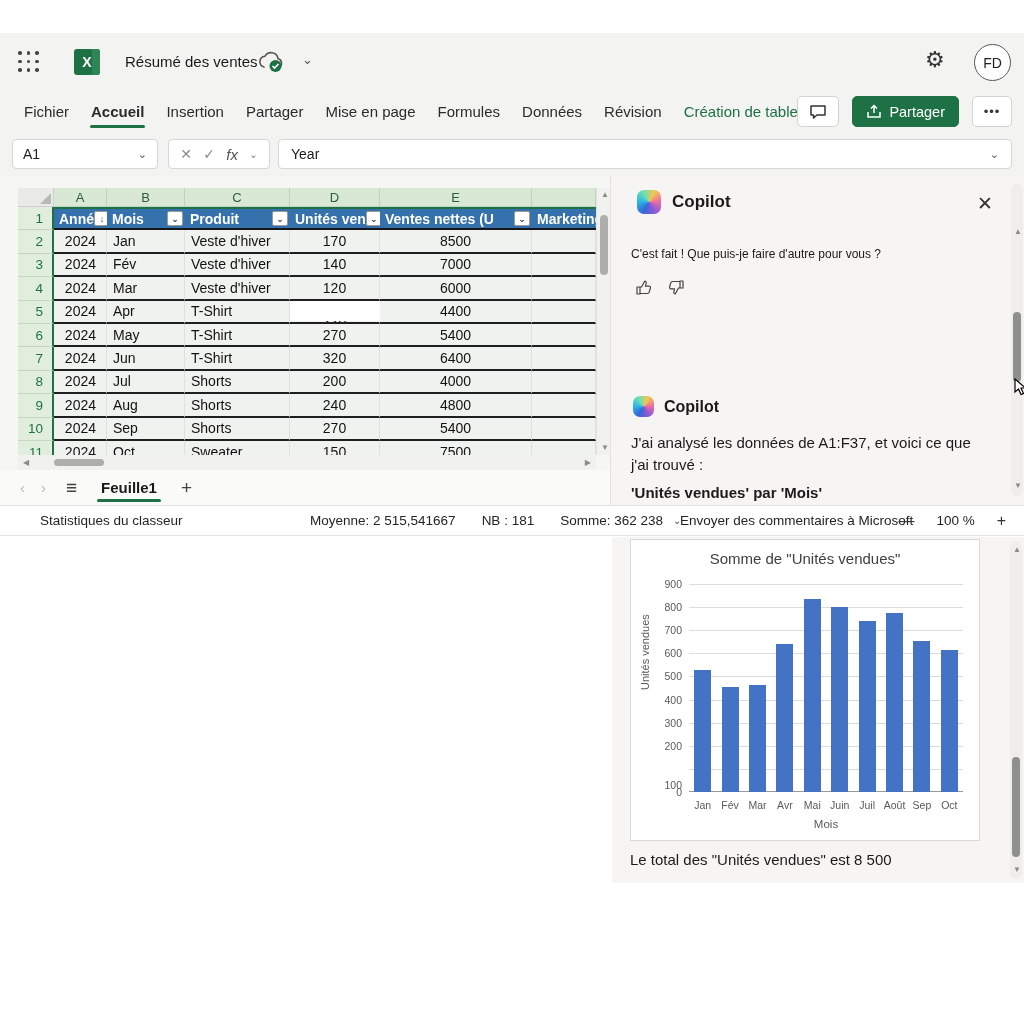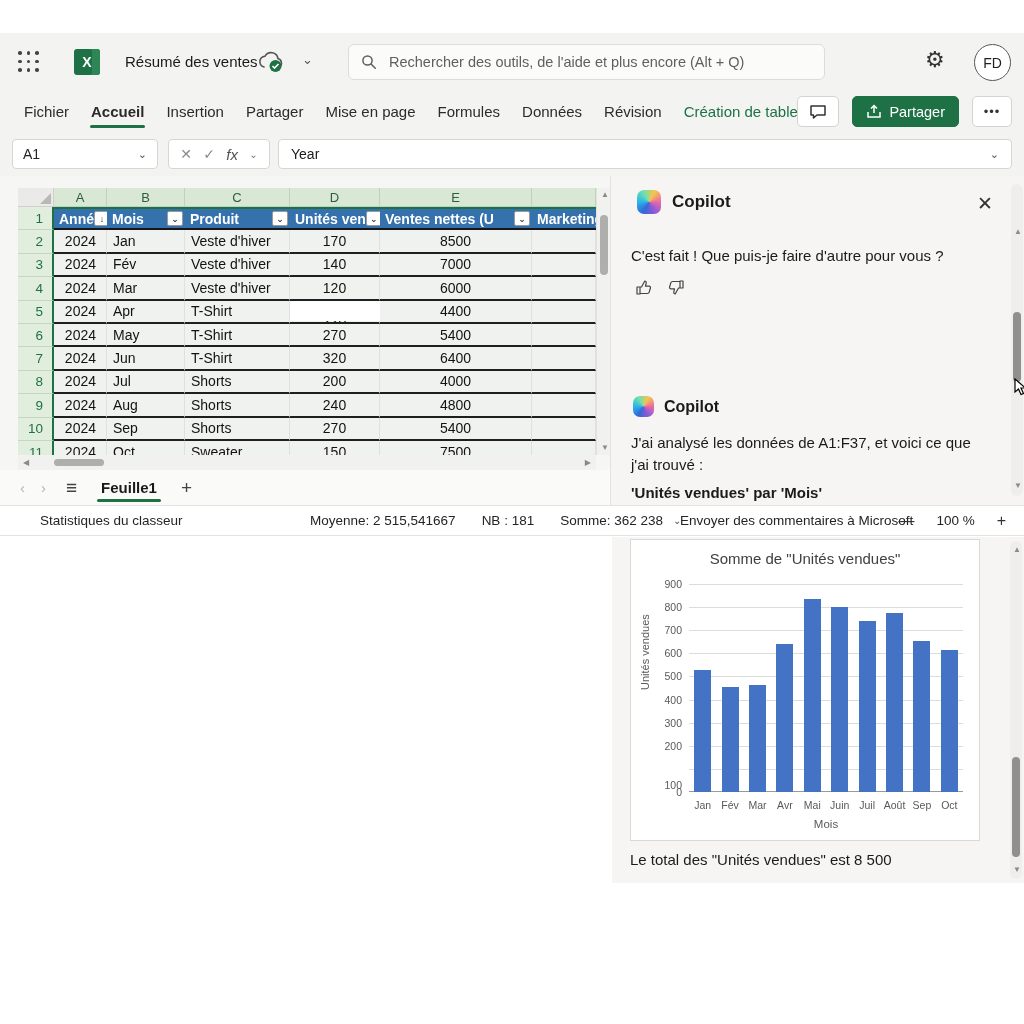--- a/index.html
+++ b/index.html
@@ -86,21 +86,21 @@
   .statusbar .zbtn{font-size:16px;color:#333;cursor:pointer;}
 
   
   .panel-top{position:absolute;left:610px;top:176px;width:414px;height:329px;background:#f6f5f3;border-left:1px solid #e2e2e0;}
   .panel-bottom{position:absolute;left:612px;top:537px;width:412px;height:346px;background:#f6f5f3;}
   .cp-header{position:absolute;left:26px;top:14px;display:flex;align-items:center;gap:11px;}
   .cp-logo{width:24px;height:24px;border-radius:7px;background:conic-gradient(from 210deg,#3268d8,#2bb3e8,#6ee0b0,#f6c44d,#e86aa6,#8b5bd6,#3268d8);}
   .cp-logo.small{width:21px;height:21px;}
   .cp-title{font-size:17px;font-weight:bold;color:#1a1a1a;}
   .cp-close{position:absolute;left:366px;top:16px;font-size:19px;color:#333;cursor:pointer;}
-  .cp-msg{position:absolute;left:20px;top:70px;width:350px;font-size:15px;color:#1a1a1a;line-height:1.35;}
+  .cp-msg{position:absolute;left:20px;top:70px;width:350px;font-size:12px;color:#1a1a1a;line-height:1.35;}
   .cp-thumbs{position:absolute;left:24px;top:103px;display:flex;gap:16px;color:#444;}
   .cp-pill{position:absolute;right:52px;top:156px;height:39px;background:#d5e8d8;border-radius:20px;display:flex;align-items:center;padding:0 21px;font-size:15px;color:#14281c;cursor:pointer;white-space:nowrap;}
   .cp-row2{position:absolute;left:22px;top:220px;display:flex;align-items:center;gap:10px;}
   .cp-name{font-size:16px;font-weight:bold;color:#1a1a1a;}
   .cp-badge{background:#e6e5e3;border-radius:3px;padding:4px 9px;font-size:11.5px;color:#5e5c5a;white-space:nowrap;}
   .cp-para{position:absolute;left:20px;top:256px;width:356px;font-size:15px;color:#1a1a1a;line-height:1.45;}
   .cp-heading{position:absolute;left:20px;top:308px;font-size:15px;font-weight:bold;color:#1a1a1a;white-space:nowrap;}
   .cp-scroll{position:absolute;left:400px;top:8px;width:12px;height:312px;background:#efeeec;border-radius:6px;}
   .cp-scroll .thumb{position:absolute;left:2px;width:8px;border-radius:4px;background:#8f8f8d;}
 
@@ -144,29 +144,20 @@
       <div class="xlicon">X</div>
       <div class="doctitle">Résumé des ventes</div>
       <div class="cloudicon">
         <svg width="30" height="24" viewBox="0 0 30 24">
           <path d="M8 17 a5.5 5.5 0 0 1 1-10.8 A7 7 0 0 1 22 8.5 a4.8 4.8 0 0 1 1.5 8.5" fill="none" stroke="#555" stroke-width="1.6" stroke-linecap="round"></path>
           <circle cx="19.5" cy="16" r="6" fill="#1e7145"></circle>
           <path d="M16.5 16 l2 2 l4-4" fill="none" stroke="#fff" stroke-width="1.6"></path>
         </svg>
       </div>
       <div class="title-chevron">⌄</div>
-      <div class="searchbox">
-        <span>
-          <svg width="16" height="16" viewBox="0 0 16 16">
-              <circle cx="6.5" cy="6.5" r="4.6" fill="none" stroke="#5f5f5f" stroke-width="1.5"></circle>
-              <line x1="10" y1="10" x2="14.3" y2="14.3" stroke="#5f5f5f" stroke-width="1.5" stroke-linecap="round"></line>
-            </svg>
-        </span>
-        <input readonly="" placeholder="Rechercher des outils, de l'aide et plus encore (Alt + Q)" style="">
-      </div>
       <div class="gear">⚙</div>
       <div class="avatar">FD</div>
     </div>
 
     <div class="ribbon">
       <div class="tabs" id="ribbon-tabs">
           <div class="tab">Fichier</div>
           <div class="tab active">Accueil</div>
           <div class="tab">Insertion</div>
           <div class="tab">Partager</div>

